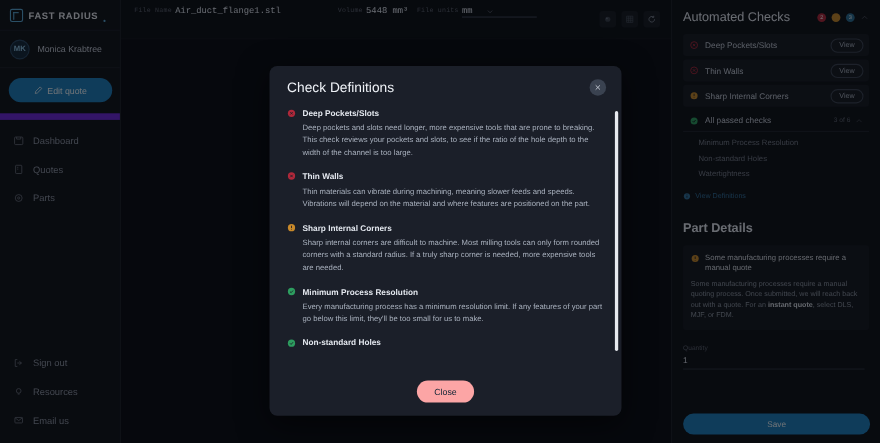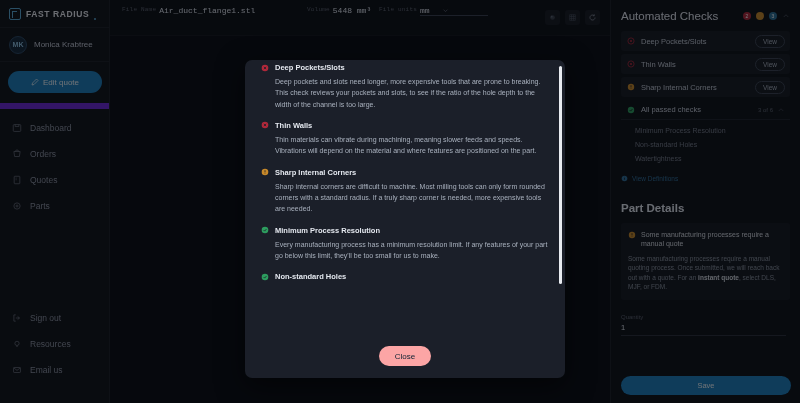--- a/index.html
+++ b/index.html
@@ -60,21 +60,21 @@
     font-size: 8px; cursor: pointer; border: none;
   }
   .pencil { width: 8px; height: 8px; }
 
   .nav { padding-top: 6px; flex: 1; }
   .nav-item {
     height: 26px; display: flex; align-items: center; gap: 8px;
     padding: 0 12px; font-size: 8.5px; color: #8d95a3; cursor: pointer;
   }
   .nav-ico { width: 10px; height: 10px; flex: 0 0 10px; opacity: .72; }
-  .nav-bottom { padding-bottom: 20px; }
+  .nav-bottom { padding-bottom: 8px; }
 
   
   .main { flex: 1; position: relative; display: flex; flex-direction: column; background: #0b0d12; }
 
   .topbar {
     height: 36px; flex: 0 0 36px; display: flex; align-items: flex-start;
     padding: 6px 10px 0 12px; border-bottom: 1px solid #14171d; gap: 0;
     background: #0d1016;
   }
   .meta { display: flex; flex-direction: row; gap: 3px; font-family: Liberation Mono, monospace; }
@@ -216,27 +216,20 @@
     <nav class="nav">
       <div class="nav-item">
         <svg class="nav-ico" viewBox="0 0 16 16">
           <rect x="2" y="2.5" width="12" height="11" rx="1.5" fill="none" stroke="#8d95a3" stroke-width="1.2"></rect>
           <path d="M5 2.5v3h6v-3" fill="none" stroke="#8d95a3" stroke-width="1.2"></path>
         </svg>
         <span>Dashboard</span>
       </div>
       <div class="nav-item">
         <svg class="nav-ico" viewBox="0 0 16 16">
-          <path d="M3 4h10l-1.2 8H4.2z" fill="none" stroke="#8d95a3" stroke-width="1.2"></path>
-          <path d="M5.5 4a2.5 2.5 0 015 0" fill="none" stroke="#8d95a3" stroke-width="1.2"></path>
-        </svg>
-        <span>Orders</span>
-      </div>
-      <div class="nav-item">
-        <svg class="nav-ico" viewBox="0 0 16 16">
           <rect x="3.5" y="2" width="9" height="12" rx="1" fill="none" stroke="#8d95a3" stroke-width="1.2"></rect>
           <path d="M5.8 5h1.6M5.8 7.6h1.6" stroke="#8d95a3" stroke-width="1.2"></path>
         </svg>
         <span>Quotes</span>
       </div>
       <div class="nav-item">
         <svg class="nav-ico" viewBox="0 0 16 16">
           <circle cx="8" cy="8" r="5" fill="none" stroke="#8d95a3" stroke-width="1.2"></circle>
           <circle cx="8" cy="8" r="1.6" fill="none" stroke="#8d95a3" stroke-width="1.2"></circle>
         </svg>
@@ -399,20 +392,28 @@
     <div class="qty-field">1</div>
 
     <div class="rp-actions">
       <button class="btn-save">Save</button>
     </div>
   </aside>
 
   <div class="overlay"></div>
 
   <div class="modal">
+    <div class="modal-head">
+      <span class="modal-title">Check Definitions</span>
+      <button class="modal-close">
+        <svg width="7" height="7" viewBox="0 0 16 16">
+          <path d="M3.5 3.5l9 9M12.5 3.5l-9 9" stroke="#d7dce4" stroke-width="1.7"></path>
+        </svg>
+      </button>
+    </div>
 
     <div class="modal-body">
 
       <div class="def">
         <div class="def-head">
           <svg width="8" height="8" viewBox="0 0 16 16">
             <circle cx="8" cy="8" r="6.6" fill="#b0283a"></circle>
             <path d="M5.8 5.8l4.4 4.4M10.2 5.8l-4.4 4.4" stroke="#1b1f29" stroke-width="1.6"></path>
           </svg>
           <span class="def-title">Deep Pockets/Slots</span>

